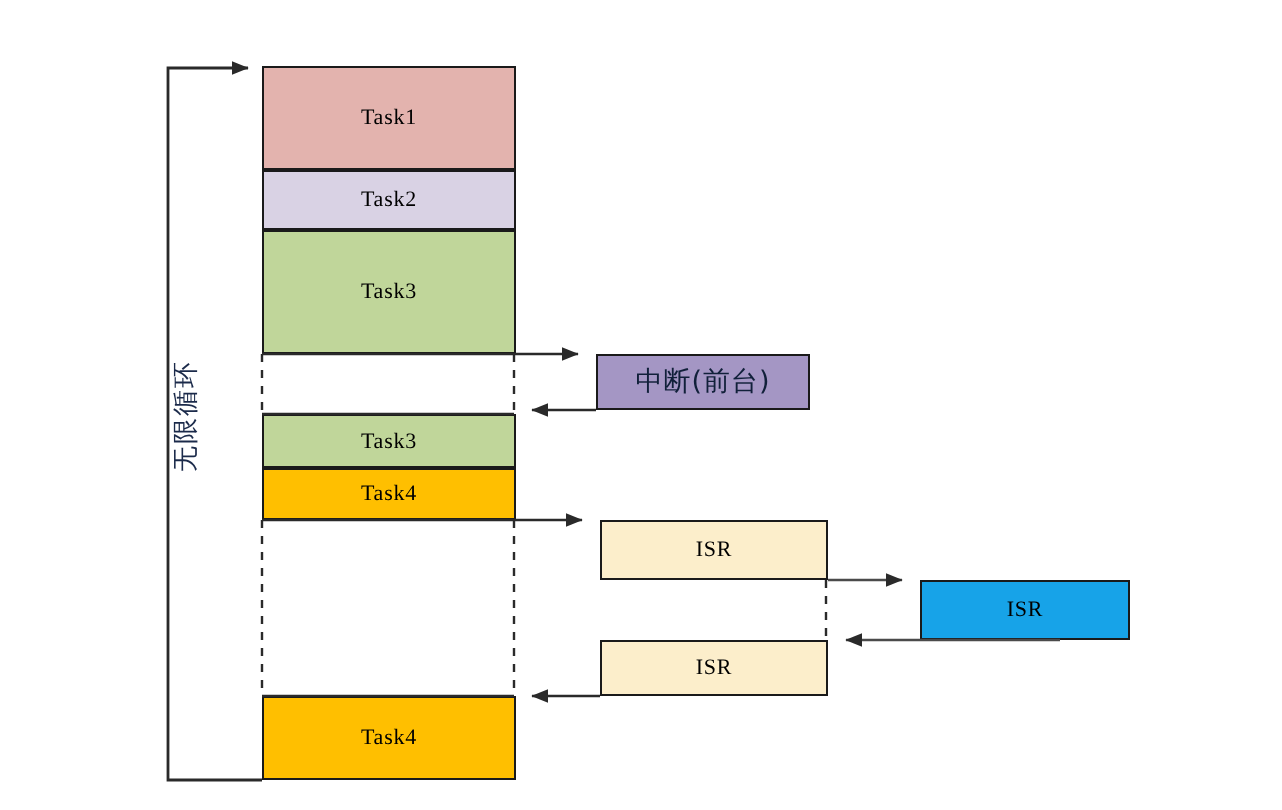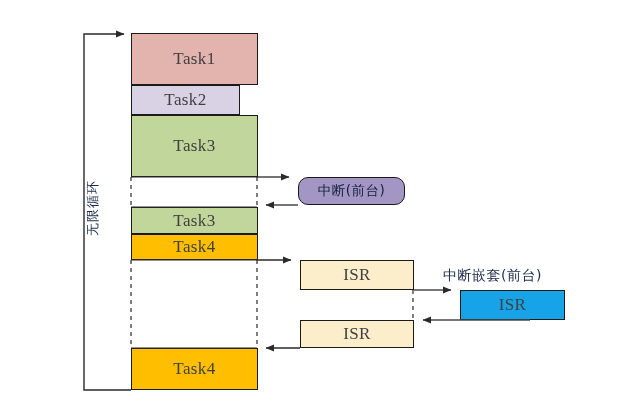--- a/index.html
+++ b/index.html
@@ -17,22 +17,22 @@
     background: #ffffff;
     overflow: hidden;
   }
   .box {
     position: absolute;
     box-sizing: border-box;
     border: 1px solid #1a1a1a;
     display: flex;
     align-items: center;
     justify-content: center;
-    font-size: 17px;
-    color: #404040;
+    font-size: 11px;
+    color: #000000;
     letter-spacing: 0.4px;
   }
   .label {
     position: absolute;
     font-size: 14px;
     color: #1f2a44;
     white-space: nowrap;
   }
   .label-cjk {
     font-family: "DejaVu Sans", "Liberation Sans", sans-serif;
@@ -66,37 +66,36 @@
     height: 405px;
     pointer-events: none;
   }
 </style>
 </head>
 <body>
 
 <div id="canvas">
 
 
-  <div class="label label-cjk" style="left:443px; top:267px;">中断嵌套(前台)</div>
 
   <div class="vtext" style="left:84px; top:238px;">无限循环</div>
 
   <div class="box" style="left:131px; top:33px; width:127px; height:52px; background:#e3b3ae;">Task1</div>
 
-  <div class="box" style="left:131px; top:85px; width:109px; height:30px; background:#d9d2e4;">Task2</div>
+  <div class="box" style="left:131px; top:85px; width:127px; height:30px; background:#d9d2e4;">Task2</div>
 
   <div class="box" style="left:131px; top:115px; width:127px; height:62px; background:#c0d69a;">Task3</div>
 
   <div class="box" style="left:131px; top:207px; width:127px; height:27px; background:#c0d69a;">Task3</div>
 
   <div class="box" style="left:131px; top:234px; width:127px; height:26px; background:#ffbf00;">Task4</div>
 
   <div class="box" style="left:131px; top:348px; width:127px; height:42px; background:#ffbf00;">Task4</div>
 
-  <div class="box box-cjk" style="left:298px; top:177px; width:107px; height:28px; background:#a496c4;border-radius:10px;">中断(前台)</div>
+  <div class="box box-cjk" style="left:298px; top:177px; width:107px; height:28px; background:#a496c4;">中断(前台)</div>
 
   <div class="box" style="left:300px; top:260px; width:114px; height:30px; background:#fceecb;">ISR</div>
 
   <div class="box" style="left:300px; top:320px; width:114px; height:28px; background:#fceecb;">ISR</div>
 
   <div class="box" style="left:460px; top:290px; width:105px; height:30px; background:#17a3e8;">ISR</div>
 
   <svg class="overlay" viewBox="0 0 641 405">
     <defs>
       <marker id="ahR" markerWidth="9" markerHeight="9" refX="8" refY="4" orient="auto" markerUnits="userSpaceOnUse">

